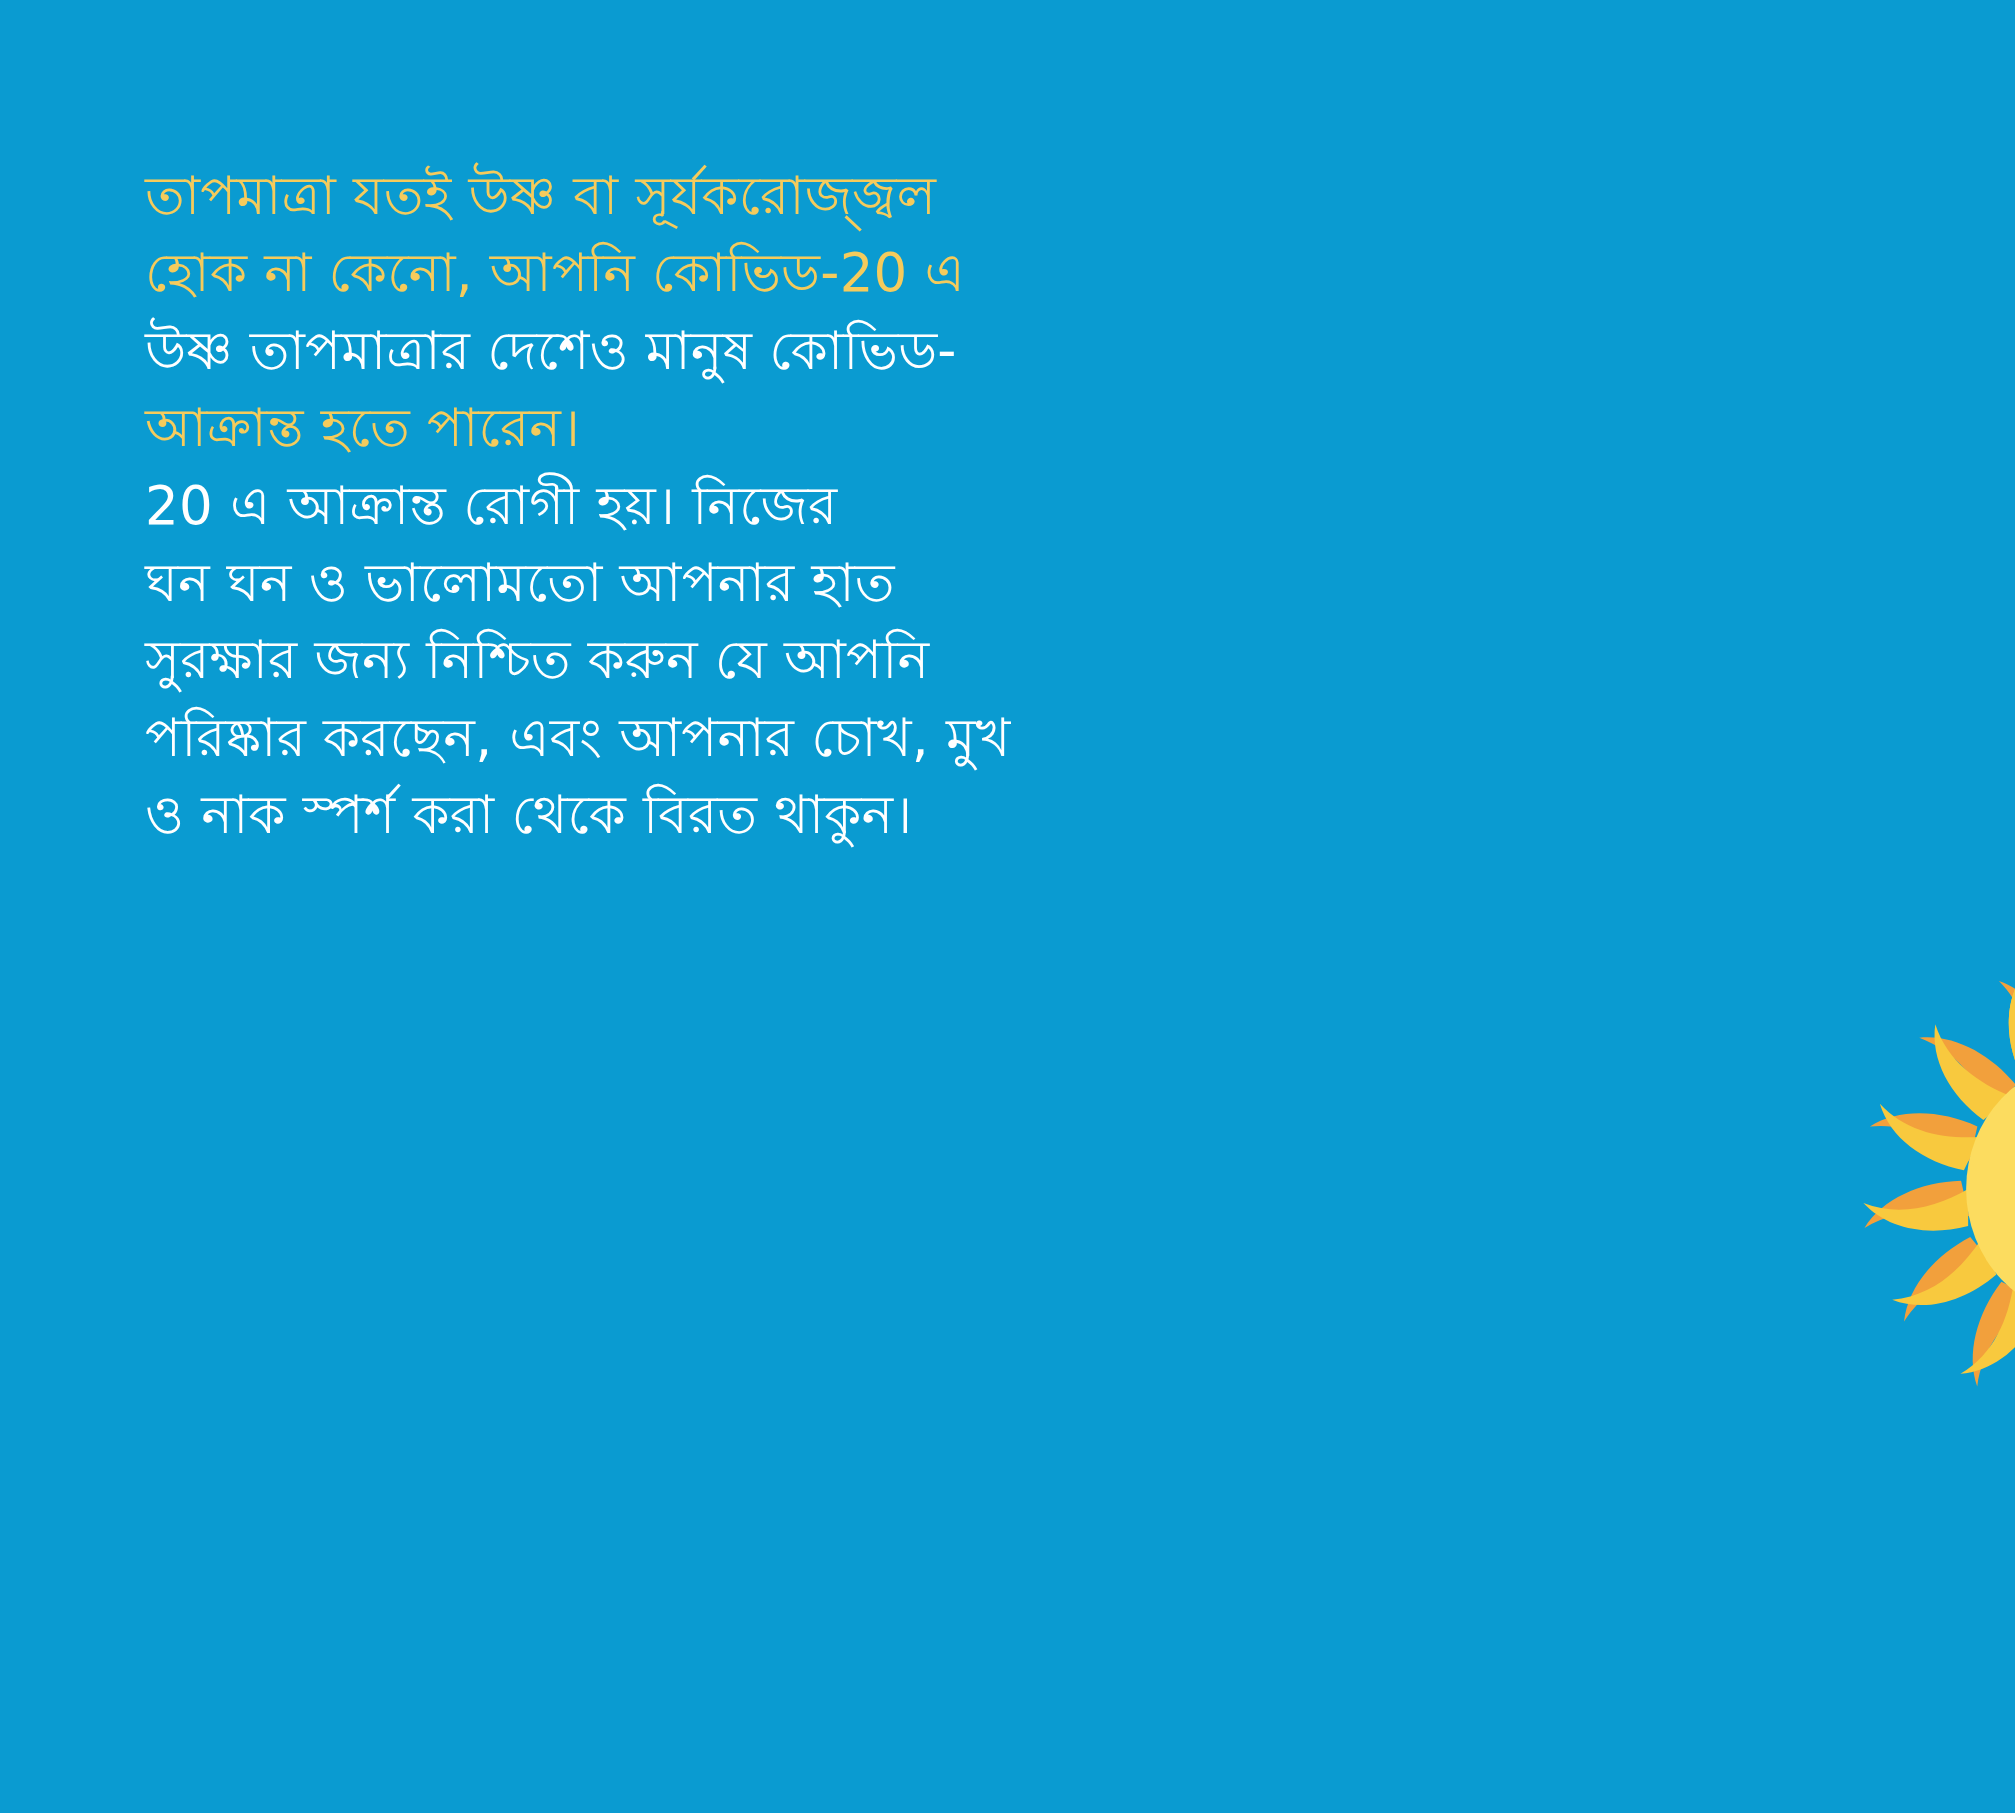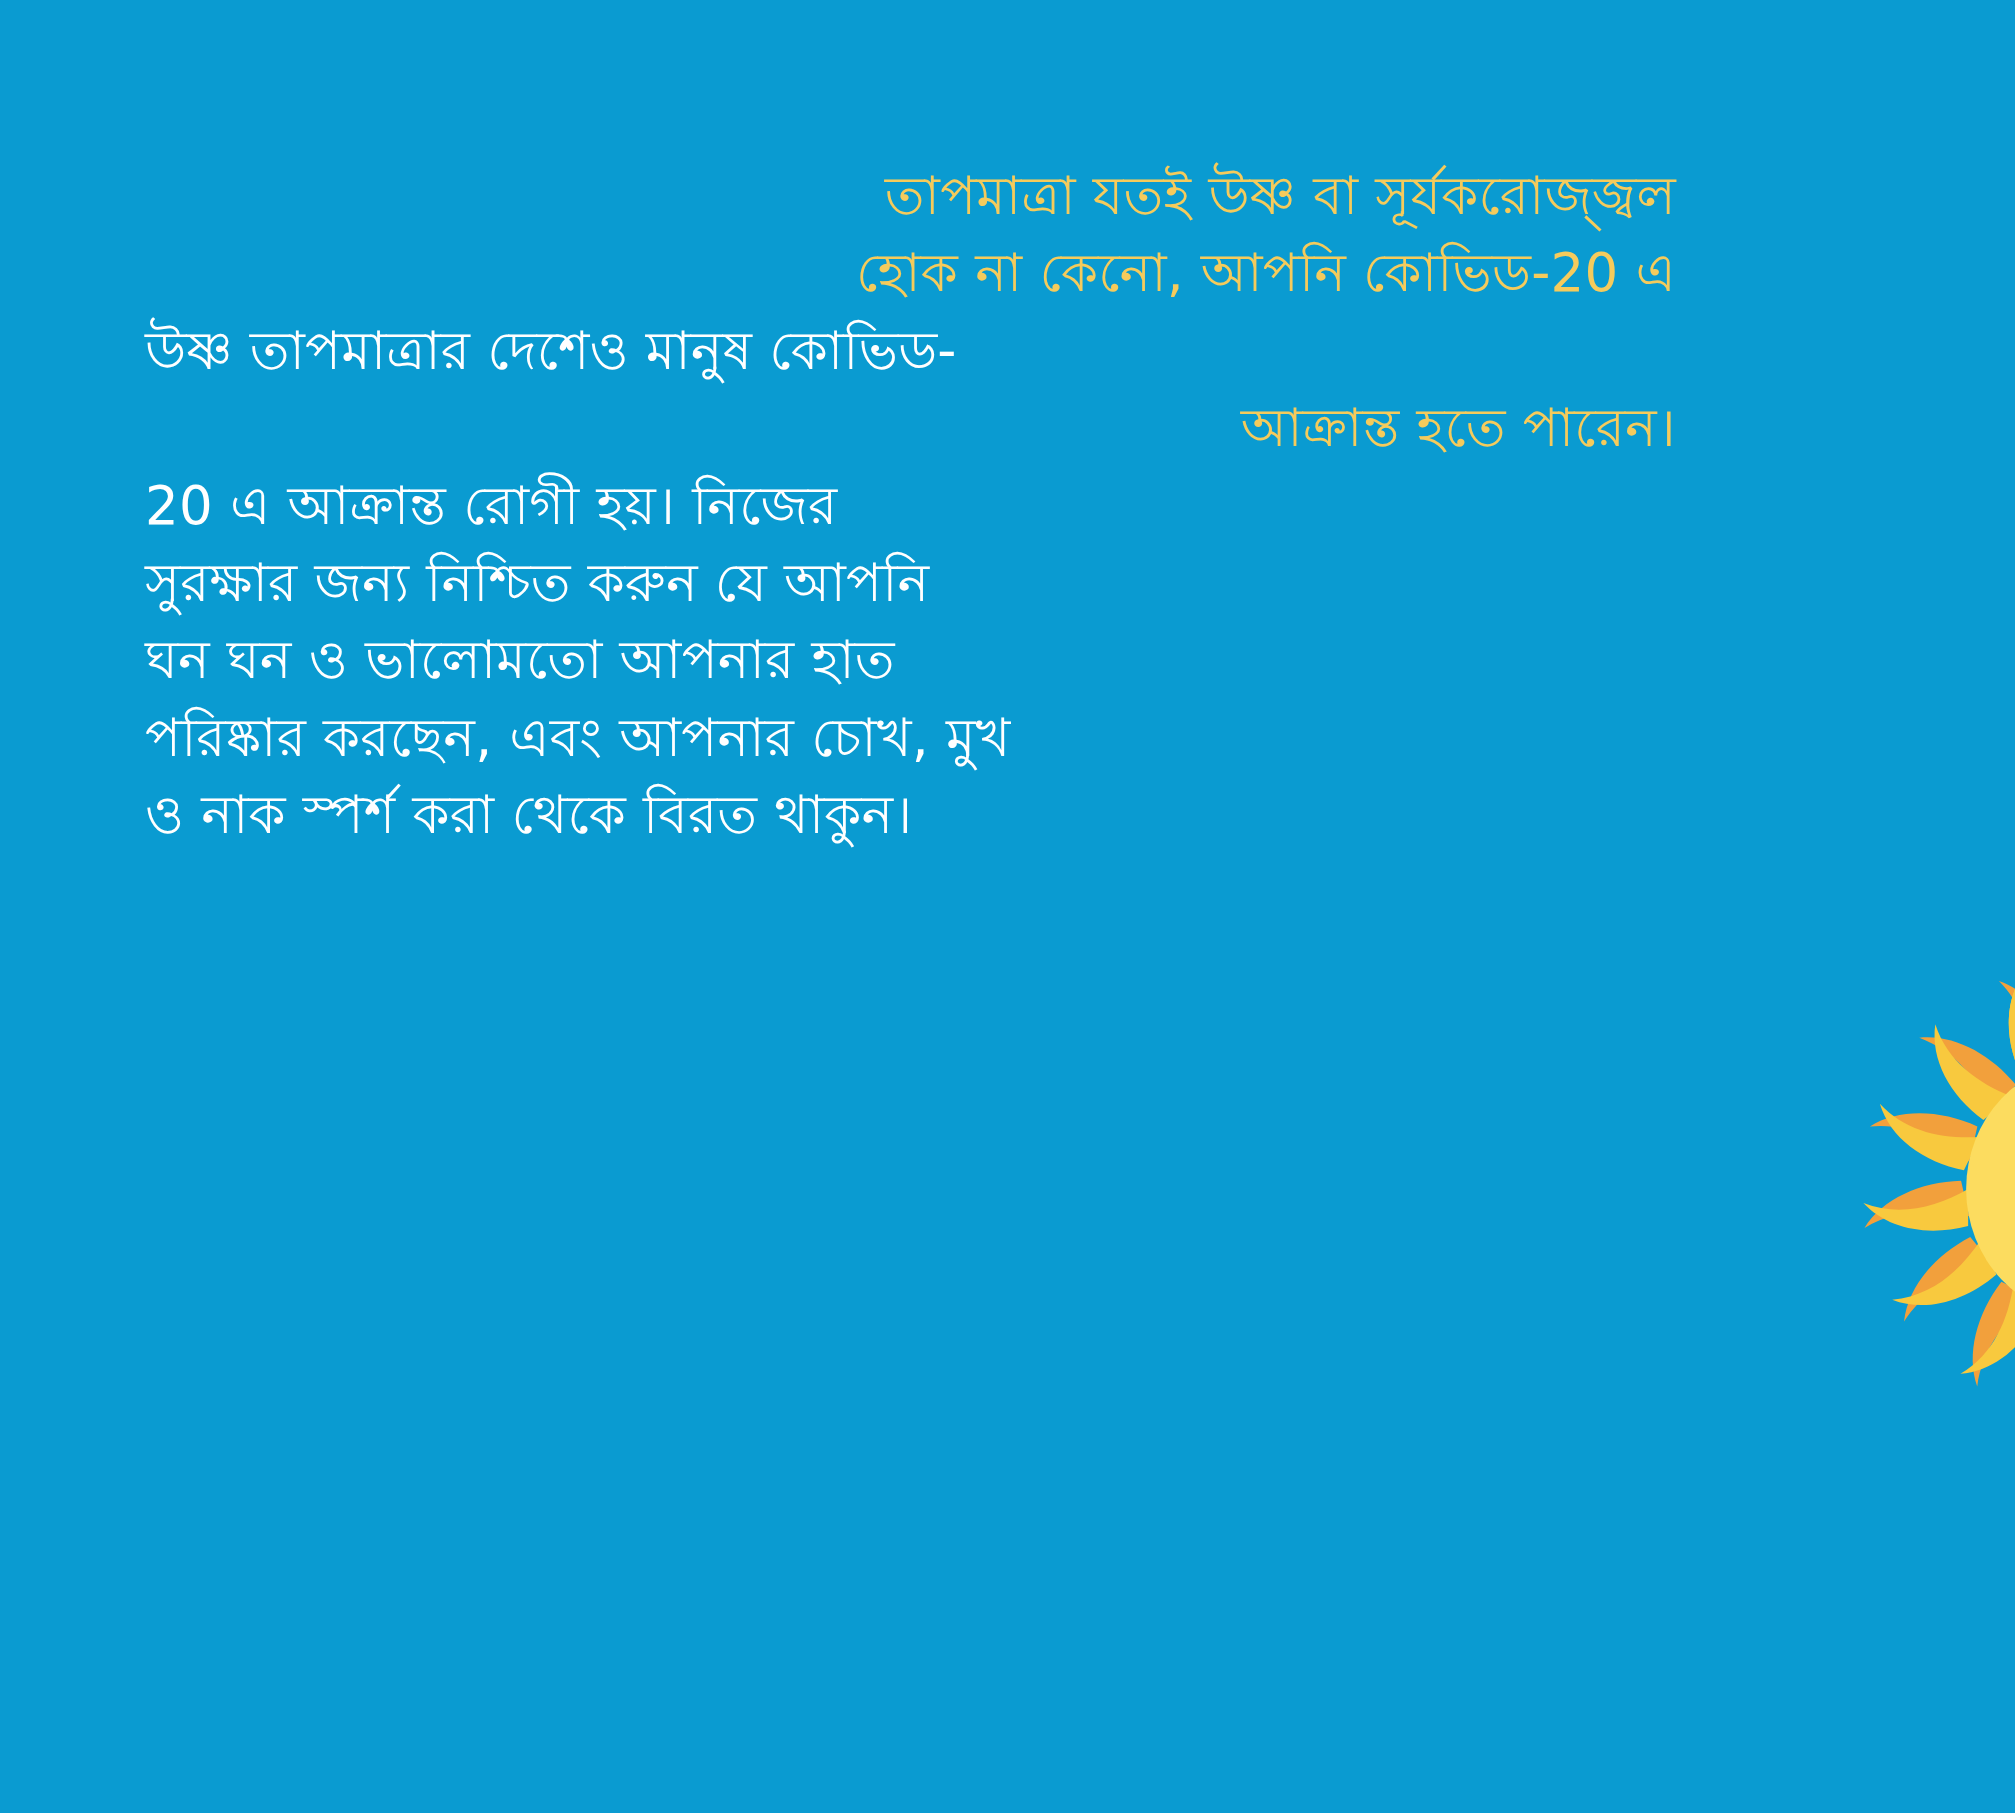--- a/index.html
+++ b/index.html
@@ -18,21 +18,21 @@
     left:145px; top:157px;
     width:1531px;
   }
   .bn-line {
     font-family:"DejaVu Sans","Liberation Sans",sans-serif;
     font-size:53px;
     line-height:1.46;
     letter-spacing:0.2px;
     white-space:nowrap;
   }
-  .warn { color:#F5CB5C;text-align:right; }
+  .warn { color:#F5CB5C; }
   .white { color:#FFFFFF; }
 
   
   .right-block {
     position:absolute;
     right:121px; top:282px;
     width:1370px;
     text-align:right;
   }
   .right-head {
@@ -60,22 +60,22 @@
 <body>
 
 <div class="poster">
 
   <div class="left-block">
     <div class="bn-line warn">তাপমাত্রা যতই উষ্ণ বা সূর্যকরোজ্জ্বল</div>
     <div class="bn-line warn">হোক না কেনো, আপনি কোভিড-20 এ</div>
     <div class="bn-line white">উষ্ণ তাপমাত্রার দেশেও মানুষ কোভিড-</div>
     <div class="bn-line warn">আক্রান্ত হতে পারেন।</div>
     <div class="bn-line white">20 এ আক্রান্ত রোগী হয়। নিজের</div>
+    <div class="bn-line white">ঘন ঘন ও ভালোমতো আপনার হাত</div>
     <div class="bn-line white">সুরক্ষার জন্য নিশ্চিত করুন যে আপনি</div>
-    <div class="bn-line white">ঘন ঘন ও ভালোমতো আপনার হাত</div>
     <div class="bn-line white">পরিষ্কার করছেন, এবং আপনার চোখ, মুখ</div>
     <div class="bn-line white">ও নাক স্পর্শ করা থেকে বিরত থাকুন।</div>
   </div>
 
   <div class="right-block">
     <div class="right-head">সঠিক তথ্যঃ</div>
     <div class="right-line">নিজেকে রোদের তাপে বা ২৫C ডিগ্রীর</div>
     <div class="right-line">তাপমাত্রার উপরে রাখলে</div>
     <div class="right-line">করোনাভাইরাসের আক্রমণ থেকে রক্ষা</div>
     <div class="right-line">করা যাবে না।</div>

